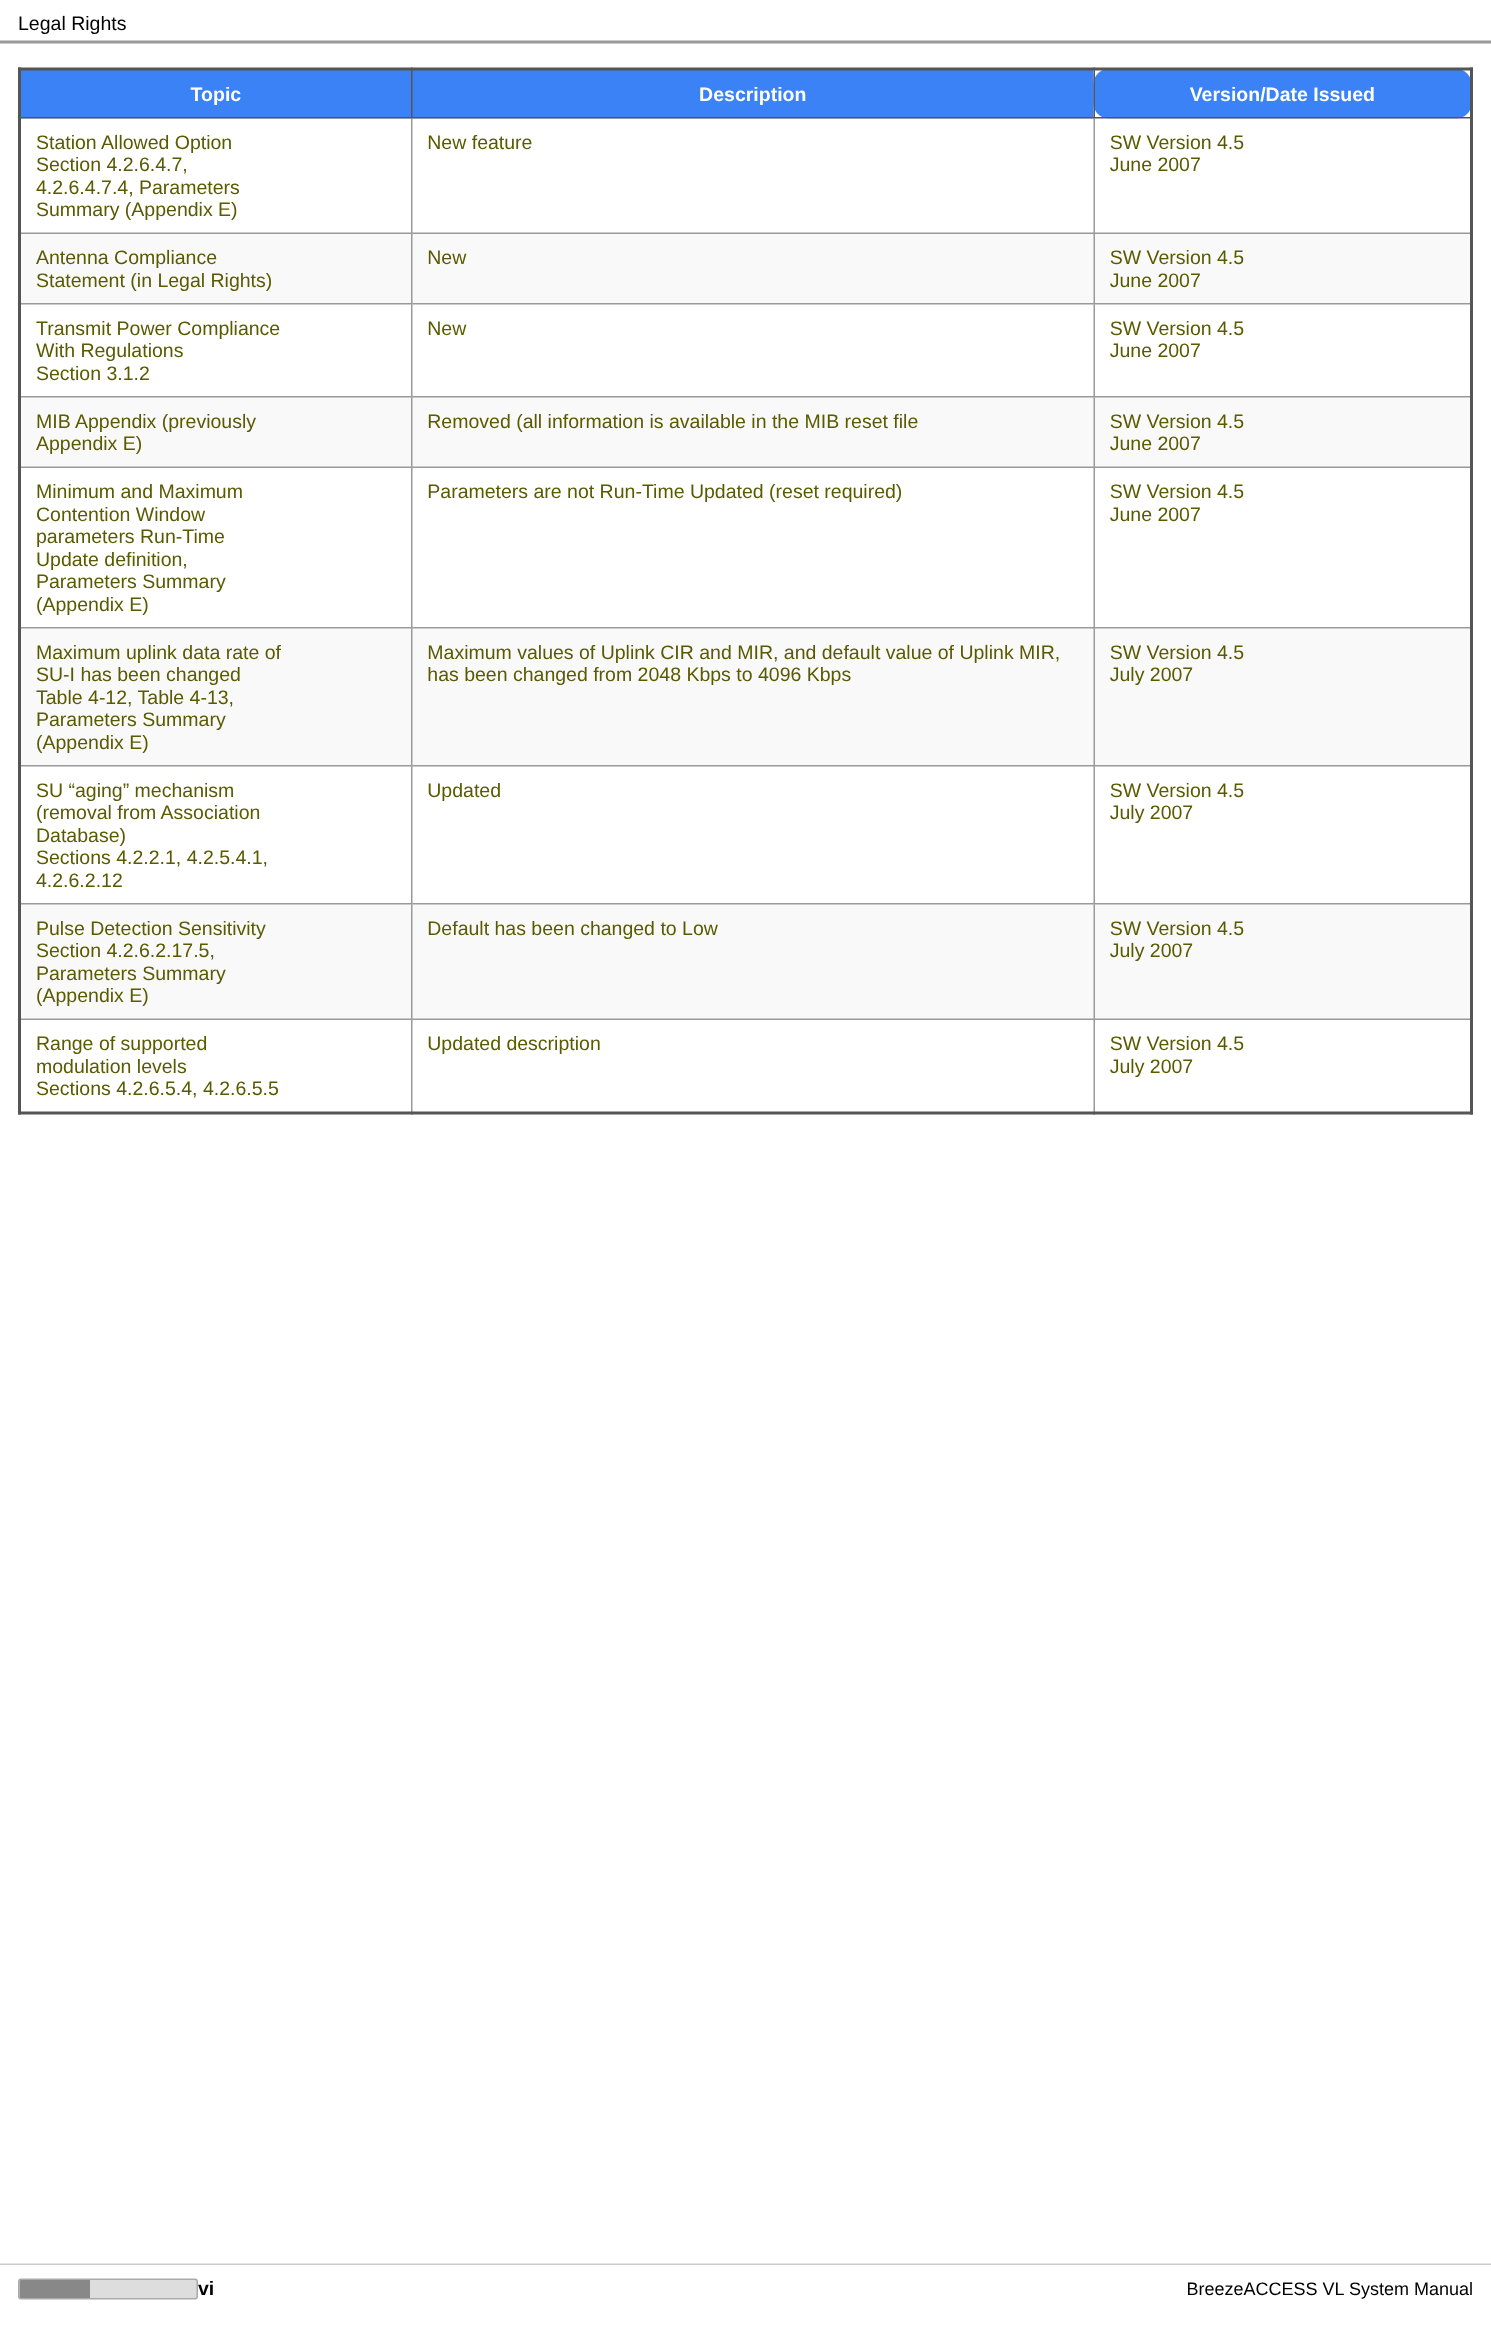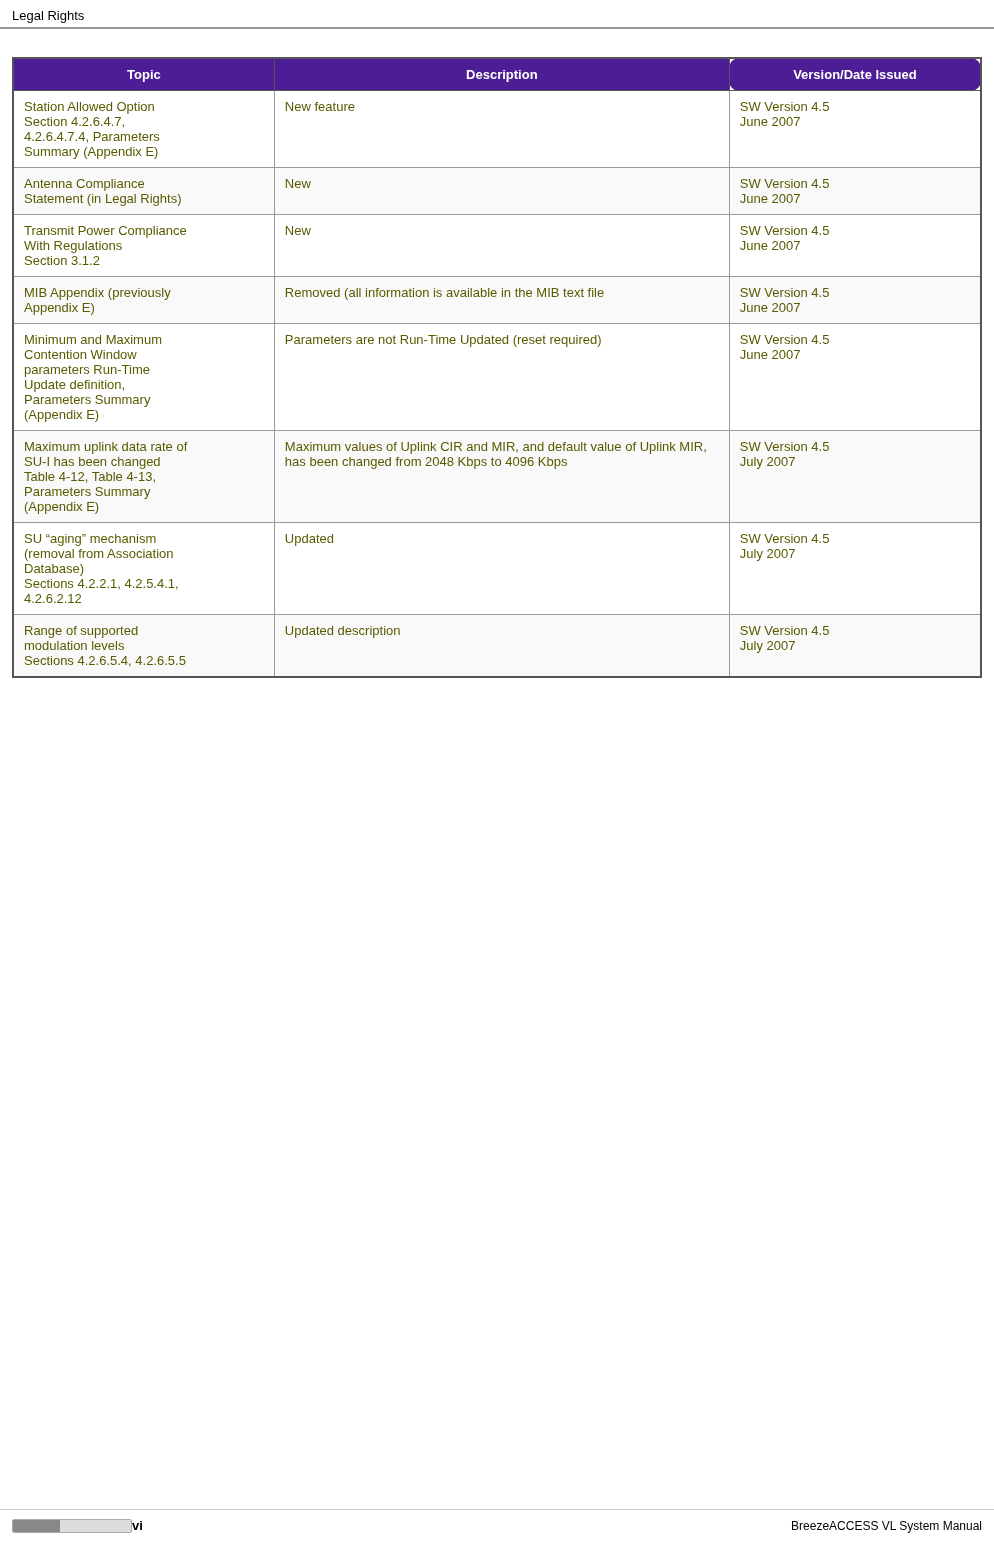--- a/index.html
+++ b/index.html
@@ -10,35 +10,35 @@
       color: #000;
       width: 994px;
       min-height: 1561px;
     }
 
     .page-header {
       padding: 8px 12px 4px 12px;
       font-size: 13px;
       color: #000;
       border-bottom: 2px solid #999;
-      margin-bottom: 28px;
+      margin-bottom: 16px;
     }
 
     .main-content {
       padding: 0 12px;
     }
 
     table {
       width: 100%;
       border-collapse: collapse;
       border: 2px solid #555;
     }
 
     thead tr th {
-      background: #4c1d95;
+      background: #3b82f6;
       color: #fff;
       font-weight: bold;
       padding: 8px 10px;
       text-align: center;
       font-size: 13px;
       border: 1px solid #555;
     }
 
     tbody tr td {
       padding: 8px 10px;
@@ -143,36 +143,41 @@
           <td>New</td>
           <td>SW Version 4.5<br>June 2007</td>
         </tr>
         <tr>
           <td>Transmit Power Compliance<br>With Regulations<br>Section 3.1.2</td>
           <td>New</td>
           <td>SW Version 4.5<br>June 2007</td>
         </tr>
         <tr>
           <td>MIB Appendix (previously<br>Appendix E)</td>
-          <td>Removed (all information is available in the MIB text file</td>
+          <td>Removed (all information is available in the MIB reset file</td>
           <td>SW Version 4.5<br>June 2007</td>
         </tr>
         <tr>
           <td>Minimum and Maximum<br>Contention Window<br>parameters Run-Time<br>Update definition,<br>Parameters Summary<br>(Appendix E)</td>
           <td>Parameters are not Run-Time Updated (reset required)</td>
           <td>SW Version 4.5<br>June 2007</td>
         </tr>
         <tr>
           <td>Maximum uplink data rate of<br>SU-I has been changed<br>Table 4-12, Table 4-13,<br>Parameters Summary<br>(Appendix E)</td>
           <td>Maximum values of Uplink CIR and MIR, and default value of Uplink MIR, has been changed from 2048 Kbps to 4096 Kbps</td>
           <td>SW Version 4.5<br>July 2007</td>
         </tr>
         <tr>
           <td>SU “aging” mechanism<br>(removal from Association<br>Database)<br>Sections 4.2.2.1, 4.2.5.4.1,<br>4.2.6.2.12</td>
           <td>Updated</td>
+          <td>SW Version 4.5<br>July 2007</td>
+        </tr>
+        <tr>
+          <td>Pulse Detection Sensitivity<br>Section 4.2.6.2.17.5,<br>Parameters Summary<br>(Appendix E)</td>
+          <td>Default has been changed to Low</td>
           <td>SW Version 4.5<br>July 2007</td>
         </tr>
         <tr>
           <td>Range of supported<br>modulation levels<br>Sections 4.2.6.5.4, 4.2.6.5.5</td>
           <td>Updated description</td>
           <td>SW Version 4.5<br>July 2007</td>
         </tr>
       </tbody>
   </table>
 </div>

